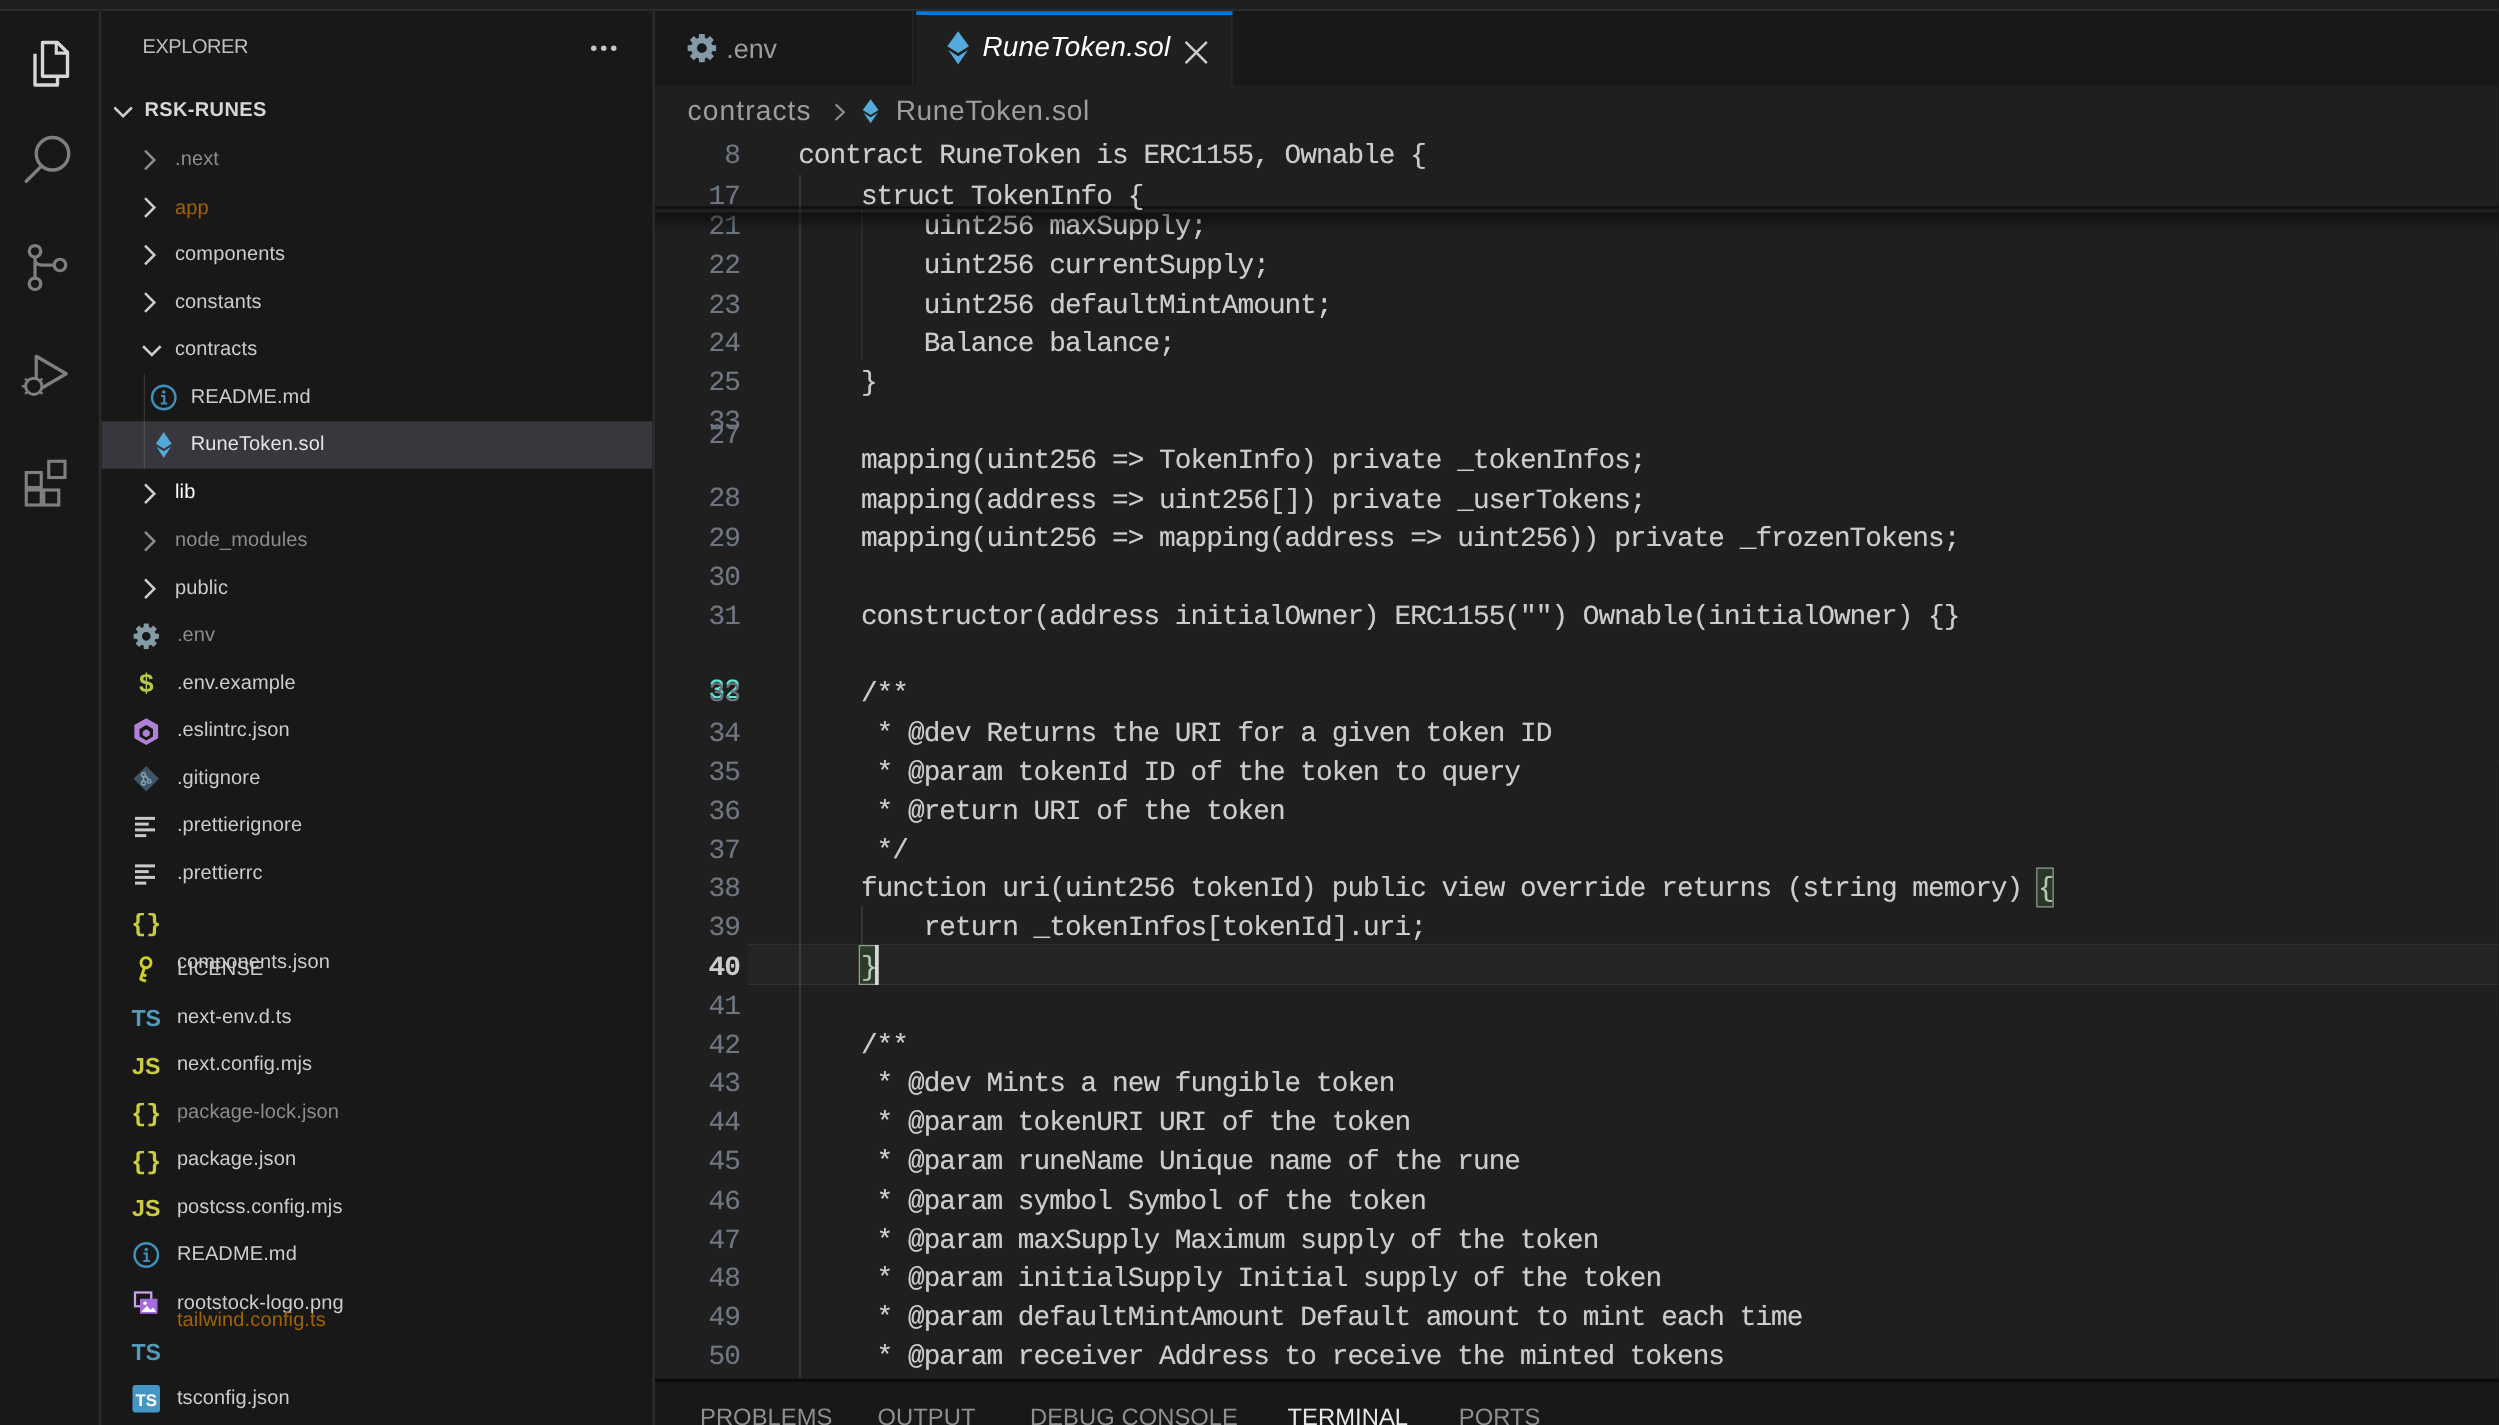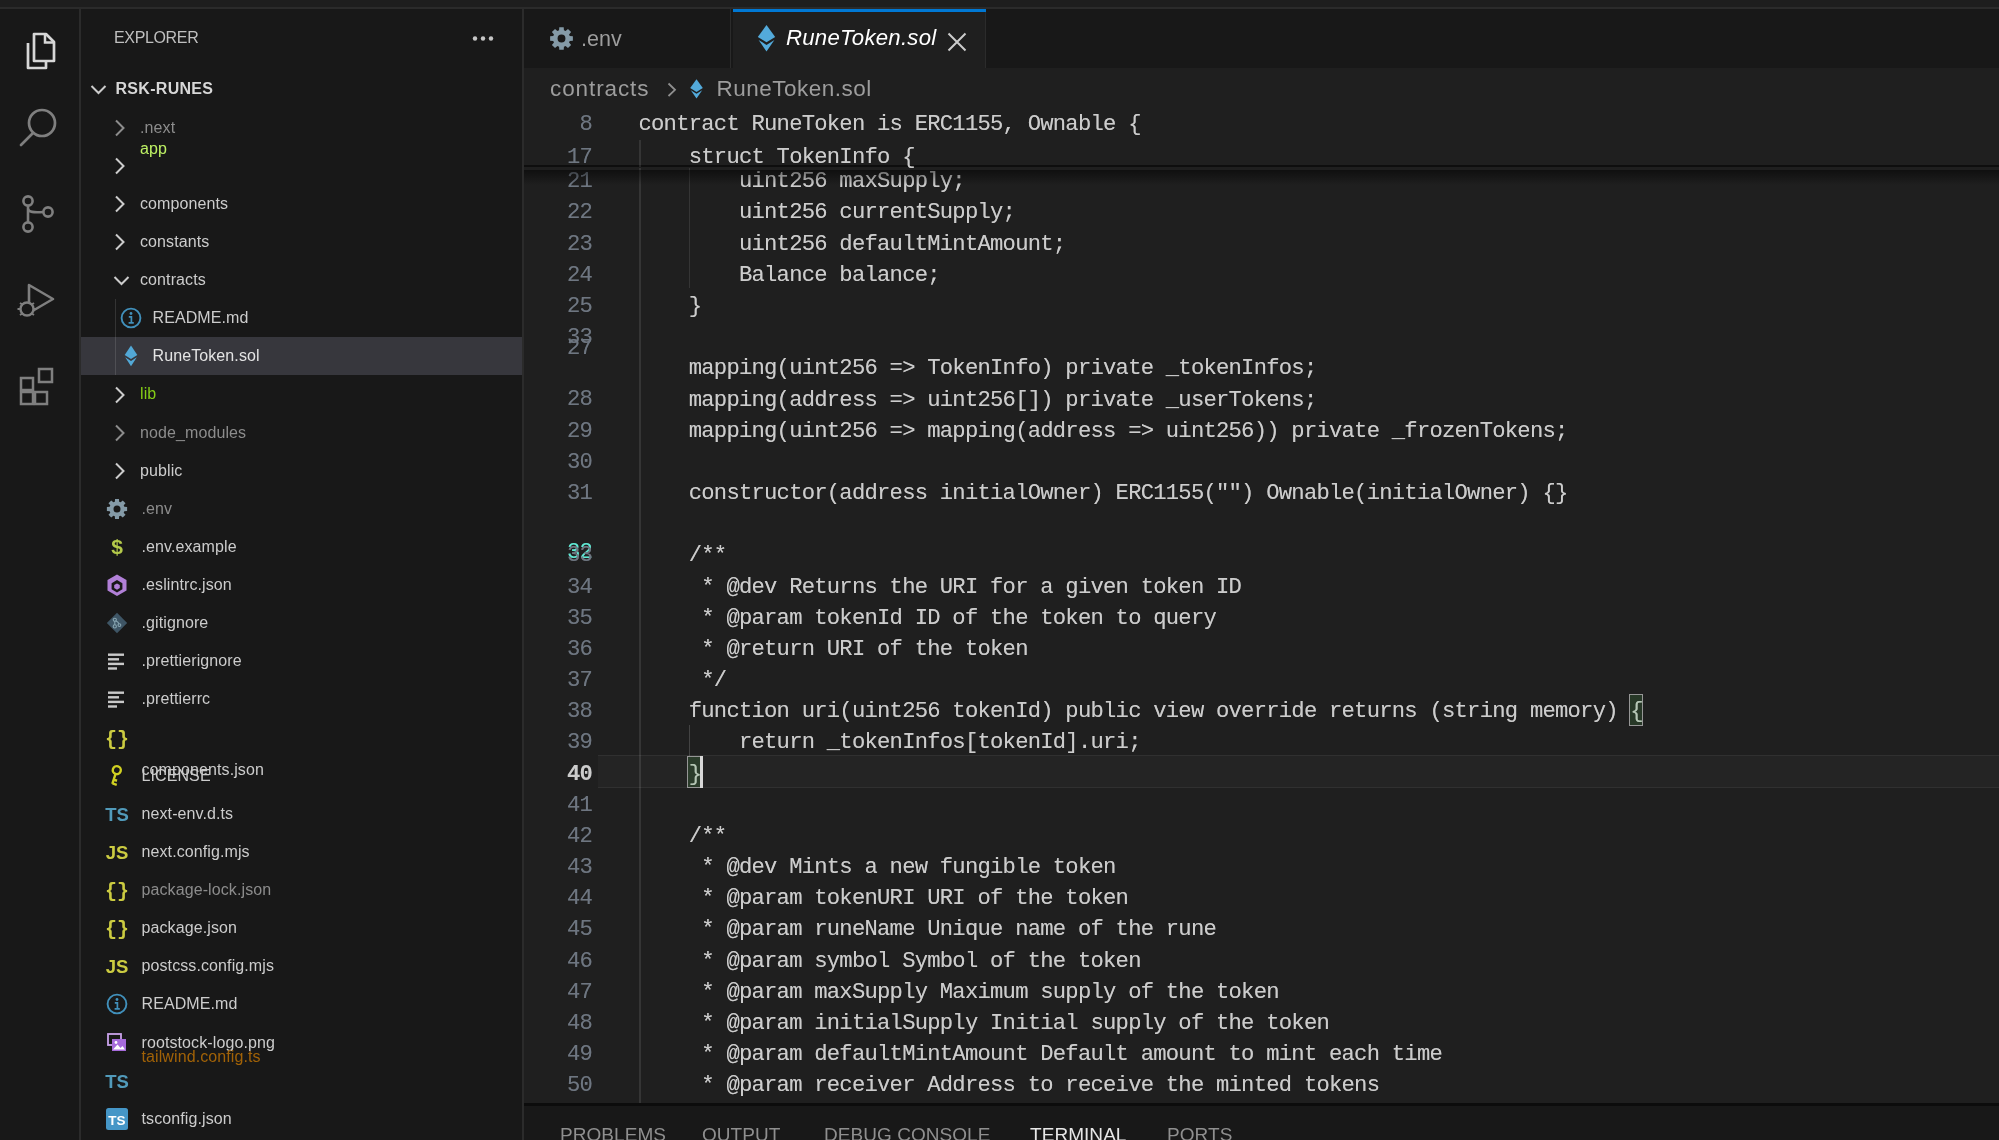--- a/index.html
+++ b/index.html
@@ -52,21 +52,21 @@
       <path d="M4.5 8 L11.5 15 L18.5 8" fill="none" stroke="#cccccc" stroke-width="2"></path>
     </svg>
 <div class="lbl" style="left:34.5px;top:76.36px;font-weight:bold;color:#d7d7d7;font-size:16px;letter-spacing:0.3px">RSK-RUNES</div>
 <svg class="abs" style="left:29px;top:115.995px" width="23" height="23" viewBox="0 0 23 23">
       <path d="M6 4.5 L13.5 12 L6 19.5" fill="none" stroke="#8c8c8c" stroke-width="2"></path>
     </svg>
 <div class="lbl" style="left:59.0px;top:114.50px;color:#8c8c8c">.next</div>
 <svg class="abs" style="left:29px;top:154.125px" width="23" height="23" viewBox="0 0 23 23">
       <path d="M6 4.5 L13.5 12 L6 19.5" fill="none" stroke="#cccccc" stroke-width="2"></path>
     </svg>
-<div class="lbl" style="left:59.0px;top:136px;color:#bef264">app</div>
+<div class="lbl" style="left:59.0px;top:154px;color:#a16207">app</div>
 <svg class="abs" style="left:29px;top:192.255px" width="23" height="23" viewBox="0 0 23 23">
       <path d="M6 4.5 L13.5 12 L6 19.5" fill="none" stroke="#cccccc" stroke-width="2"></path>
     </svg>
 <div class="lbl" style="left:59.0px;top:190.75px;color:#cccccc">components</div>
 <svg class="abs" style="left:29px;top:230.385px" width="23" height="23" viewBox="0 0 23 23">
       <path d="M6 4.5 L13.5 12 L6 19.5" fill="none" stroke="#cccccc" stroke-width="2"></path>
     </svg>
 <div class="lbl" style="left:59.0px;top:228.88px;color:#cccccc">constants</div>
 <svg class="abs" style="left:29px;top:268.515px" width="23" height="23" viewBox="0 0 23 23">
       <path d="M4.5 8 L11.5 15 L18.5 8" fill="none" stroke="#cccccc" stroke-width="2"></path>
@@ -80,21 +80,21 @@
 <div class="lbl" style="left:71.5px;top:305.15px;color:#cccccc">README.md</div>
 <div class="row" style="top:337.21px;background:#37373d"></div>
 <svg class="abs" style="left:38px;top:344.27500000000003px" width="24" height="24" viewBox="0 0 24 24">
       <path d="M12 1.5 L18.3 10.9 L12 15 L5.7 10.9 Z" fill="#52a8d6"></path>
       <path d="M6.2 13.3 L12 22.3 L17.8 13.3 L12 16.9 Z" fill="#52a8d6"></path>
     </svg>
 <div class="lbl" style="left:71.5px;top:343.28px;color:#e4e4e4">RuneToken.sol</div>
 <svg class="abs" style="left:29px;top:382.90500000000003px" width="23" height="23" viewBox="0 0 23 23">
       <path d="M6 4.5 L13.5 12 L6 19.5" fill="none" stroke="#cccccc" stroke-width="2"></path>
     </svg>
-<div class="lbl" style="left:59.0px;top:381.41px;color:#84cc16">lib</div>
+<div class="lbl" style="left:59.0px;top:381.41px;color:#ffffff">lib</div>
 <svg class="abs" style="left:29px;top:421.035px" width="23" height="23" viewBox="0 0 23 23">
       <path d="M6 4.5 L13.5 12 L6 19.5" fill="none" stroke="#8c8c8c" stroke-width="2"></path>
     </svg>
 <div class="lbl" style="left:59.0px;top:419.54px;color:#8c8c8c">node_modules</div>
 <svg class="abs" style="left:29px;top:459.165px" width="23" height="23" viewBox="0 0 23 23">
       <path d="M6 4.5 L13.5 12 L6 19.5" fill="none" stroke="#cccccc" stroke-width="2"></path>
     </svg>
 <div class="lbl" style="left:59.0px;top:457.67px;color:#cccccc">public</div>
 <svg class="abs" style="left:24px;top:496.795px" width="24" height="24" viewBox="0 0 24 24">
       <path d="M22.11 10.03 L22.11 13.97 L19.31 14.16 L18.70 15.64 L20.54 17.76 L17.76 20.54 L15.64 18.70 L14.16 19.31 L13.97 22.11 L10.03 22.11 L9.84 19.31 L8.36 18.70 L6.24 20.54 L3.46 17.76 L5.30 15.64 L4.69 14.16 L1.89 13.97 L1.89 10.03 L4.69 9.84 L5.30 8.36 L3.46 6.24 L6.24 3.46 L8.36 5.30 L9.84 4.69 L10.03 1.89 L13.97 1.89 L14.16 4.69 L15.64 5.30 L17.76 3.46 L20.54 6.24 L18.70 8.36 L19.31 9.84 Z M12.00 12.00 m3.50 0 a3.50 3.50 0 1 0 -7.00 0 a3.50 3.50 0 1 0 7.00 0 Z" fill="#849aa7" fill-rule="evenodd"></path>

